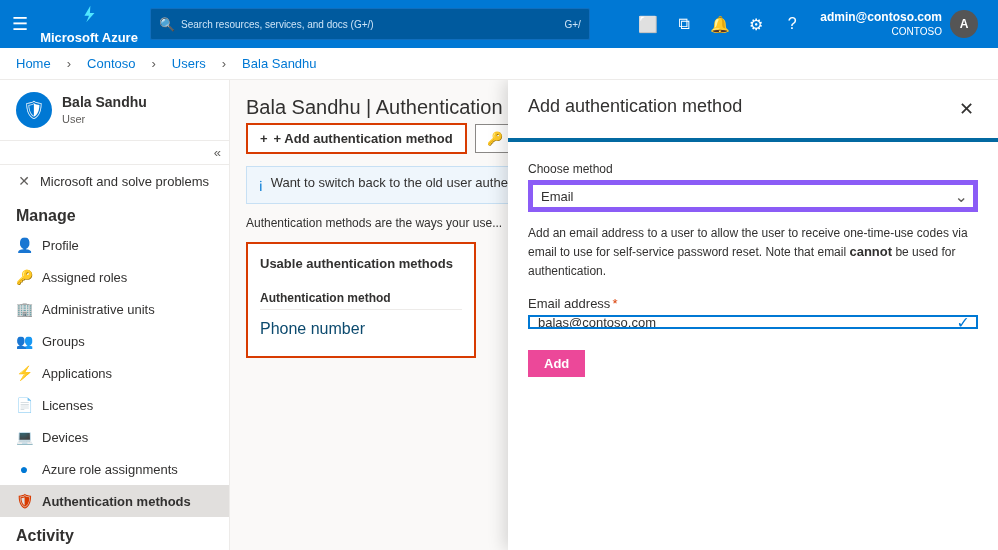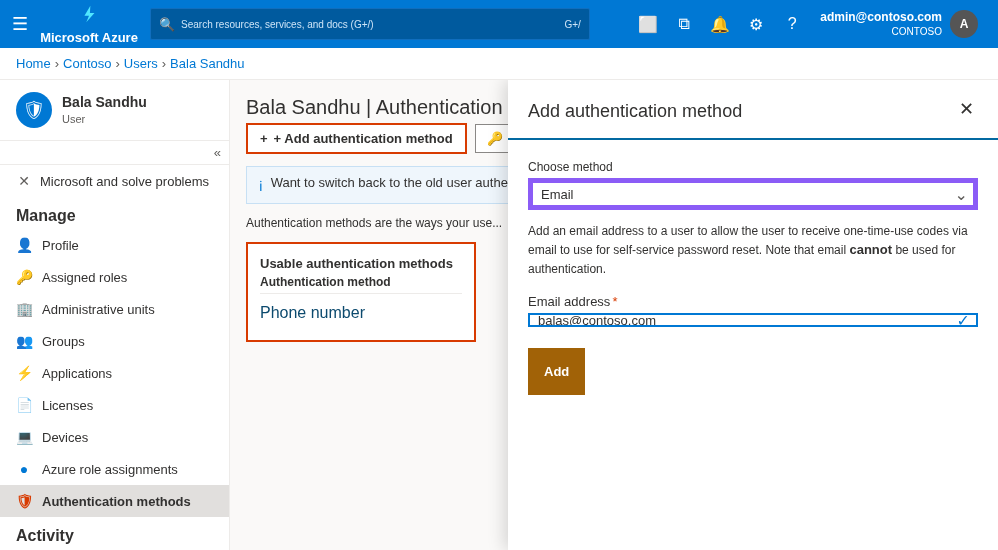--- a/index.html
+++ b/index.html
@@ -37,21 +37,21 @@
     .user-name { font-size: 12px; font-weight: 600; }
     .user-tenant { font-size: 10px; }
     .avatar {
       width: 28px; height: 28px; border-radius: 50%;
       background: #555; display: flex; align-items: center; justify-content: center;
       color: white; font-size: 12px; font-weight: 600;
     }
 
     
     .breadcrumb {
-      display: flex; align-items: center; gap: 4px; padding: 8px 16px;
+      display: flex; align-items: center; gap: 16px; padding: 8px 16px;
       background: white; font-size: 12px; border-bottom: 1px solid #edebe9;
     }
     .breadcrumb a { color: #0078d4; text-decoration: none; }
     .breadcrumb-sep { color: #605e5c; }
 
     
     .main-layout { display: flex; height: calc(550px - 48px - 32px); }
 
     
     .sidebar {
@@ -113,33 +113,33 @@
       background: #eff6fc; border: 1px solid #c7e0f4; padding: 8px 12px;
       margin-bottom: 12px; font-size: 12px; color: #323130;
     }
     .info-icon { color: #0078d4; font-size: 14px; flex-shrink: 0; margin-top: 1px; }
     .desc-text { font-size: 12px; color: #323130; margin-bottom: 12px; }
 
     
     .auth-methods-box {
       border: 2px solid #d83b01; padding: 12px; background: white; display: inline-block; min-width: 230px;
     }
-    .auth-methods-title { font-size: 13px; font-weight: 600; margin-bottom: 0; color: #323130; }
+    .auth-methods-title { font-size: 13px; font-weight: 600; margin-bottom: 16px; color: #323130; }
     .auth-col-header { font-size: 12px; font-weight: 600; color: #323130; padding: 4px 0; border-bottom: 1px solid #edebe9; margin-bottom: 4px; }
     .auth-row { font-size: 16px; color: #0c4a6e; padding: 6px 0; }
 
     
     .panel-overlay {
       position: absolute; top: 0; right: 0; width: 490px; height: 100%;
       background: white; box-shadow: -4px 0 16px rgba(0,0,0,0.15);
       z-index: 10; display: flex; flex-direction: column;
     }
     .panel-header {
-      display: flex; align-items: flex-end; justify-content: space-between;
-      padding: 16px 20px; border-bottom: 2px solid #0369a1;
+      display: flex; align-items: flex-start; justify-content: space-between;
+      padding: 16px 20px; border-bottom: 4px solid #0369a1;
     }
     .panel-title { font-size: 18px; font-weight: 300; color: #323130; }
     .close-btn {
       background: none; border: none; font-size: 18px; cursor: pointer;
       color: #323130; padding: 4px; line-height: 1;
     }
     .panel-body { padding: 20px; flex: 1; overflow-y: auto; }
     .form-label { font-size: 12px; color: #323130; margin-bottom: 4px; display: block; font-weight: 400; }
     .form-select {
       width: 100%; height: 32px; border: 5px solid #8b5cf6; padding: 0 8px;
@@ -158,21 +158,21 @@
     .form-input-wrapper { position: relative; margin-bottom: 20px; }
     .form-input {
       width: 100%; height: 14px; border: 2px solid #0078d4; padding: 0 32px 0 8px;
       font-size: 13px; color: #323130; outline: none;
     }
     .input-check {
       position: absolute; right: 8px; top: 50%; transform: translateY(-50%);
       color: #0078d4; font-size: 16px;
     }
     .btn-add {
-      background: #a16207; color: white; border: none; padding: 16px 16px;
+      background: #ec4899; color: white; border: none; padding: 6px 16px;
       font-size: 13px; font-weight: 600; cursor: pointer;
     }
   </style>
 </head>
 <body>
 
 <div class="top-nav">
   <span class="hamburger">☰</span>
   <div class="azure-logo">
     <svg class="azure-logo-icon" viewBox="0 0 22 22">

